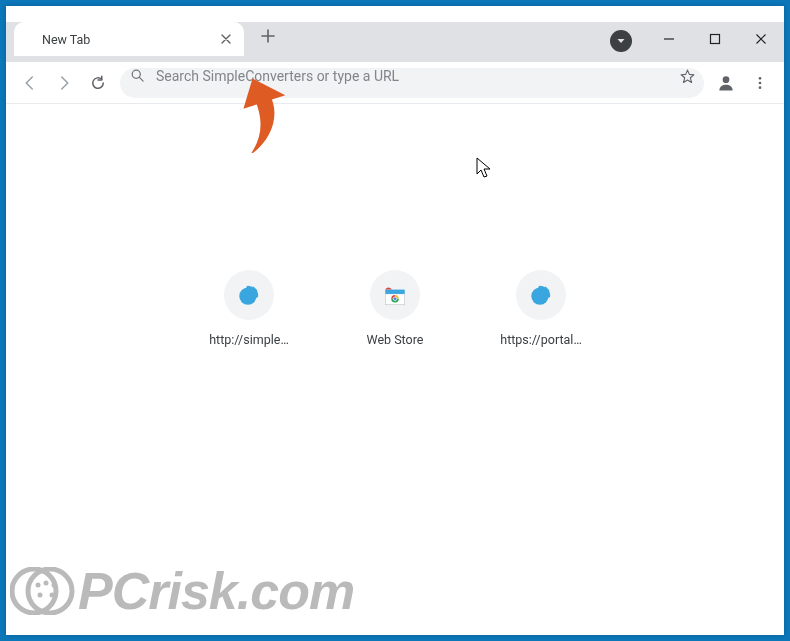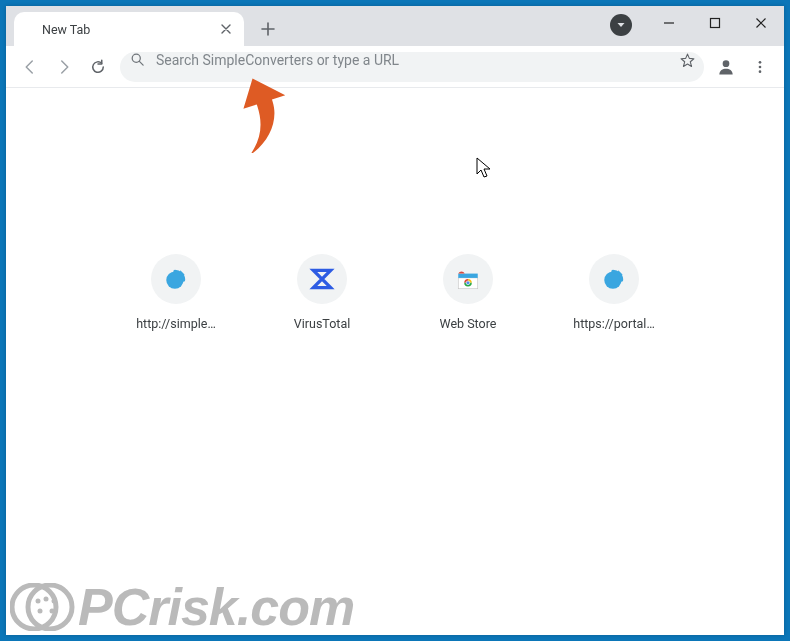--- a/index.html
+++ b/index.html
@@ -21,22 +21,22 @@
     border-radius: 0;
     display: flex;
     flex-direction: column;
     box-shadow: 0 0 4px rgba(0,0,0,0.2);
   }
   
   .tabstrip {
     height: 40px;
     background: #dfe1e5;
     display: flex;
-    align-items: flex-end;
     position: relative;
+    margin-top: 16px;
   }
   .tab {
     height: 34px;
     background: #ffffff;
     margin-left: 8px;
     border-top-left-radius: 10px;
     border-top-right-radius: 10px;
     display: flex;
     align-items: center;
     padding: 0 10px 0 14px;
@@ -183,21 +183,21 @@
     pointer-events: none;
   }
   .cursor-overlay {
     position: absolute;
     top: 157px;
     left: 476px;
     pointer-events: none;
   }
   .watermark {
     position: absolute;
-    bottom: 4px;
+    bottom: 20px;
     left: 10px;
     font-family: Arial, sans-serif;
     font-size: 52px;
     font-style: italic;
     font-weight: bold;
     color: #b7b7b7;
     letter-spacing: -1px;
     display: flex;
     align-items: center;
     pointer-events: none;
@@ -310,28 +310,20 @@
         <div class="sc-icon">
           <svg width="26" height="26" viewBox="0 0 24 24">
               <circle cx="11" cy="13" r="8" fill="#3aa6e0"></circle>
               <path d="M11 5 C15 5 19 8 19 13" fill="none" stroke="#3aa6e0" stroke-width="3" stroke-linecap="round"></path>
               <path d="M16 4 L20 8 L15 9 Z" fill="#3aa6e0"></path>
             </svg>
         </div>
         <div class="sc-label">http://simple…</div>
       </div>
 
-      <div class="shortcut">
-        <div class="sc-icon">
-          <svg width="26" height="26" viewBox="0 0 24 24">
-              <path d="M4 4 L20 4 L12 12 L20 20 L4 20 L12 12 Z" fill="none" stroke="#2d5be3" stroke-width="3" stroke-linejoin="miter"></path>
-            </svg>
-        </div>
-        <div class="sc-label">VirusTotal</div>
-      </div>
 
       <div class="shortcut">
         <div class="sc-icon">
           <svg width="26" height="26" viewBox="0 0 24 24">
             <rect x="3" y="11" width="18" height="10" fill="#ffffff" stroke="#bdbdbd" stroke-width="0.5"></rect>
             <path d="M3 7 L21 7 L21 11 L3 11 Z" fill="#3aa6e0"></path>
             <path d="M3 7 Q4 5 6 5 Q8 5 9 7" fill="#d84a3e"></path>
             <circle cx="12" cy="15.5" r="3.5" fill="#ffffff"></circle>
             <path d="M12 12 A3.5 3.5 0 0 1 15.5 15.5 L12 15.5 Z" fill="#f9c116"></path>
             <path d="M12 12 A3.5 3.5 0 0 0 8.5 15.5 L12 15.5 Z" fill="#d84a3e"></path>

